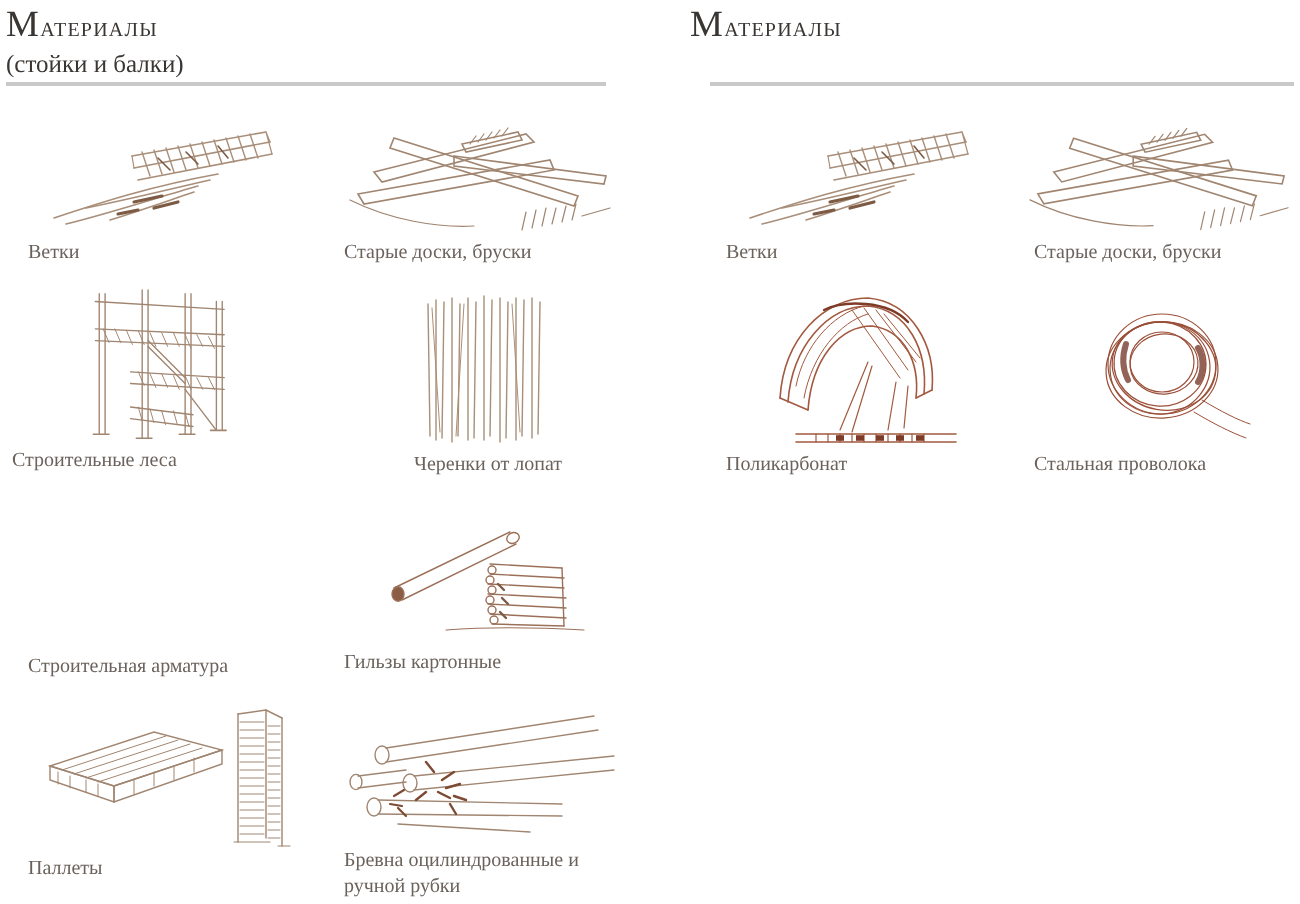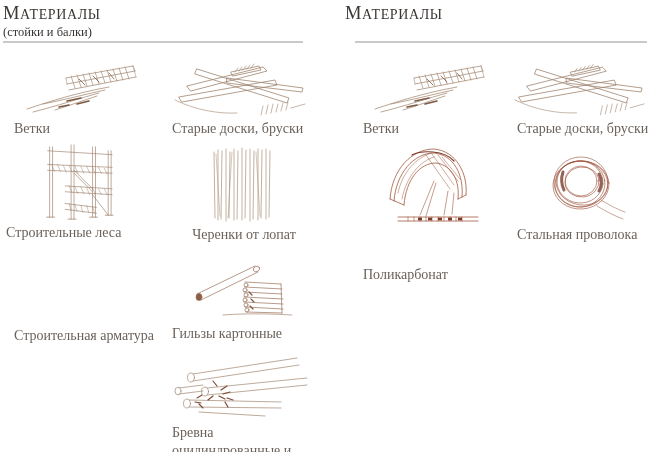--- a/index.html
+++ b/index.html
@@ -4,46 +4,46 @@
 <style>
   html,body { margin:0; padding:0; background:#ffffff; }
   .canvas {
     position:relative; width:650px; height:452px; background:#ffffff;
     font-family:"Liberation Serif", serif; overflow:hidden;
   }
   .section-header { position:absolute; top:2px; }
   .sec0 { left:3px; }
   .sec1 { left:345px; }
   h1.title {
-    margin:0; font-weight:normal; font-size:14px; letter-spacing:0.6px;
+    margin:0; font-weight:normal; font-size:10px; letter-spacing:0.6px;
     color:#3a3633; line-height:1.2;
   }
   h1.title::first-letter { font-size:18.5px; }
   .subtitle { font-size:12.5px; color:#3a3633; margin-top:1px; }
   .rule { position:absolute; top:41px; height:2px; background:#c9c9c9; }
   .rule0 { left:3px; width:300px; }
   .rule1 { left:355px; width:292px; }
   .cell { position:absolute; display:flex; flex-direction:column; }
   .art { display:flex; align-items:center; justify-content:center; flex:0 0 auto; }
   .label {
-    font-size:14px; color:#6b625b; line-height:1.3; padding-left:6px;
+    font-size:10px; color:#6b625b; line-height:1.3; padding-left:6px;
     max-width:142px;
   }
   
   .c-l1 { left:8px;   top:58px;  width:150px; } .c-l1 .art { height:62px; }
   .c-l2 { left:166px; top:58px;  width:150px; } .c-l2 .art { height:62px; }
   .c-l3 { left:0;   top:140px; width:150px; } .c-l3 .art { height:84px; }
   .c-l4 { left:166px; top:140px; width:150px;align-items:center; } .c-l4 .art { height:86px; }
   .c-l5 { left:8px;   top:245px; width:150px; } .c-l5 .art { height:82px; }
   .c-l6 { left:166px; top:245px; width:150px; } .c-l6 .art { height:80px; }
   .c-l7 { left:8px;   top:350px; width:150px; } .c-l7 .art { height:78px; }
   .c-l8 { left:166px; top:350px; width:150px; } .c-l8 .art { height:74px; }
   .c-r1 { left:357px; top:58px;  width:148px; } .c-r1 .art { height:62px; }
   .c-r2 { left:511px; top:58px;  width:139px; } .c-r2 .art { height:62px; }
-  .c-r3 { left:357px; top:140px; width:148px;gap:40px; } .c-r3 .art { height:86px; }
+  .c-r3 { left:357px; top:140px; width:148px; } .c-r3 .art { height:86px; }
   .c-r4 { left:511px; top:140px; width:139px;justify-content:center; } .c-r4 .art { height:86px; }
   svg { display:block; }
 </style>
 </head>
 <body>
 
 <div class="canvas">
 
   <div class="section-header sec0">
     <h1 class="title">МАТЕРИАЛЫ</h1>
@@ -148,20 +148,40 @@
             <circle cx="57" cy="51" r="2"></circle>
             <circle cx="58" cy="56" r="2"></circle>
           <path d="M60 38 l3 3 M62 45 l3 3 M61 52 l3 3" stroke="#7d5a44" stroke-width="1.2"></path>
           <path d="M34 61 C60 59 85 60 103 61" stroke-width="0.6"></path>
         </g>
       </svg>
     </div>
     <div class="label">Гильзы картонные</div>
   </div>
 
+  <div class="cell c-l7">
+    <div class="art">
+      <svg width="128" height="76" viewBox="0 0 128 76">
+        <g stroke="#a08570" fill="none" stroke-width="0.7" stroke-linecap="round">
+          <path d="M6 32 L58 15 L92 24 L38 42 Z"></path>
+          <path d="M12 34 L64 17 M18 36 L70 19 M24 38 L76 21 M30 40 L82 23" stroke-width="0.5"></path>
+          <path d="M6 32 L6 39 L38 50 L38 42 Z"></path>
+          <path d="M10 35 v6 M16 37 v6 M24 39 v6 M30 41 v6" stroke-width="0.5"></path>
+          <path d="M38 42 L92 24 L92 31 L38 50 Z"></path>
+          <path d="M48 39 v7 M58 35 v7 M68 32 v7 M78 28 v7" stroke-width="0.5"></path>
+          <path d="M100 6 V70 M114 4 V68 M122 8 V72"></path>
+          <path d="M100 6 L114 4 L122 8"></path>
+          <path d="M101 10 h12 M101 14 h12 M101 18 h12 M101 22 h12 M101 26 h12 M101 30 h12 M101 34 h12 M101 38 h12 M101 42 h12 M101 46 h12 M101 50 h12 M101 54 h12 M101 58 h12 M101 62 h12 M101 66 h12" stroke-width="0.5"></path>
+          <path d="M115 12 h6 M115 16 h6 M115 20 h6 M115 24 h6 M115 28 h6 M115 32 h6 M115 36 h6 M115 40 h6 M115 44 h6 M115 48 h6 M115 52 h6 M115 56 h6 M115 60 h6 M115 64 h6 M115 68 h6" stroke-width="0.5"></path>
+          <path d="M98 70 h18 M120 72 h6" stroke-width="0.6"></path>
+        </g>
+      </svg>
+    </div>
+    <div class="label">Паллеты</div>
+  </div>
 
   <div class="cell c-l8">
     <div class="art">
       <svg width="145" height="70" viewBox="0 0 145 70">
         <g stroke="#a08570" fill="none" stroke-width="0.7" stroke-linecap="round">
           <path d="M24 22 L128 6 M24 29 L130 13"></path>
             <ellipse cx="22" cy="25.5" rx="3.5" ry="4.5"></ellipse>
           <path d="M38 36 L138 26 M38 43 L138 33"></path>
             <ellipse cx="36" cy="39.5" rx="3.5" ry="4.5"></ellipse>
           <path d="M20 48 L112 50 M20 55 L112 56"></path>

